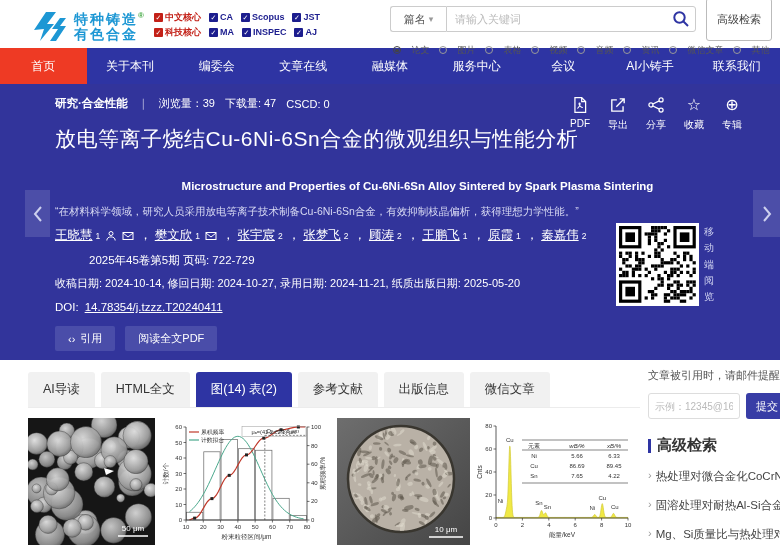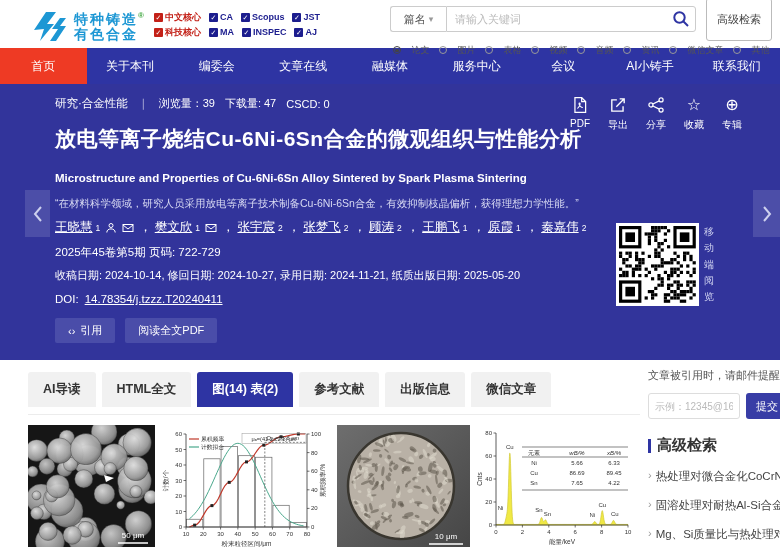--- a/index.html
+++ b/index.html
@@ -34,52 +34,52 @@
   .scope.on .radio::after { content:""; position:absolute; left:1.5px; top:1.5px; width:3.5px; height:3.5px; border-radius:50%; background:#444; }
 
   
   .nav { height:36px; background:#2e34a3; display:flex; }
   .nav-item { flex:1; display:flex; align-items:center; justify-content:center; color:#fff; font-size:12px; cursor:pointer; white-space:nowrap; }
   .nav-item.active { background:#ee3a24; }
 
   
   .banner { position:relative; height:276px; background:#32349b; color:#fff; padding:12px 0 0 55px; }
   .meta-row { display:flex; align-items:center; gap:10px; font-size:11px; }
-  .meta-cat { font-weight:normal; font-size:11.5px; }
+  .meta-cat { font-weight:bold; font-size:11.5px; }
   .meta-sep { opacity:.7; }
   .actions { position:absolute; right:38px; top:12px; display:flex; gap:18px; }
   .action { display:flex; flex-direction:column; align-items:center; gap:4px; cursor:pointer; }
   .action .ic { width:18px; height:18px; display:flex; align-items:center; justify-content:center; font-size:16px; line-height:18px; }
   .action .lb { font-size:10px; }
-  .art-title { margin-top:14px; font-size:21px; font-weight:bold; letter-spacing:.5px; }
-  .art-title-en { margin-top:19px; font-size:11.5px; font-weight:bold; }
+  .art-title { margin-top:14px; font-size:21px; font-weight:normal; letter-spacing:.5px; }
+  .art-title-en { margin-top:27px; font-size:11.5px; font-weight:bold;text-align:center; }
   .art-summary { margin-top:13px; font-size:10.5px; color:#d8daf3; max-width:565px; }
   .authors { margin-top:8px; display:flex; flex-wrap:wrap; align-items:center; font-size:12.5px; max-width:570px; }
   .author { display:flex; align-items:center; gap:2px; }
   .author:not(:last-child)::after { content:"，"; margin:0 3px; }
   .author .nm { text-decoration:underline; cursor:pointer; }
   .author sup { font-size:8.5px; margin-left:1px; }
   .author .aicon { width:12px; height:12px; margin-left:3px; }
-  .issue-line { margin-top:9px; font-size:11.5px; }
+  .issue-line { margin-top:9px; font-size:11.5px;margin-left:34px; }
   .dates-line { margin-top:8px; font-size:11px; }
   .doi-line { margin-top:10px; font-size:11.5px; display:flex; gap:6px; }
   .doi-link { text-decoration:underline; cursor:pointer; }
   .btn-row { margin-top:13px; display:flex; gap:10px; }
   .bbtn { background:#4a4da9; color:#fff; font-size:11px; padding:5px 13px; border-radius:2px; cursor:pointer; display:flex; align-items:center; gap:5px; }
   .carousel-arrow { position:absolute; width:25px; height:47px; background:rgba(255,255,255,.13); top:106px; display:flex; align-items:center; justify-content:center; cursor:pointer; }
   .carousel-arrow.left { left:25px; }
   .carousel-arrow.right { right:0; width:27px; }
   .qr-block { position:absolute; right:66px; top:139px; display:flex; gap:5px; }
   .qr-box { width:83px; height:83px; background:#fff; padding:3px; }
   .qr-caption { display:flex; flex-direction:column; justify-content:space-between; padding:2px 0; font-size:10px; color:#cfd2f0; }
 
   
   .main-row { display:flex; height:187px; }
   .main-col { width:642px; padding:12px 0 0 28px; }
-  .tab-strip { display:flex; gap:6px; border-bottom:1px solid #ececec; padding-bottom:7px;font-weight:bold; }
+  .tab-strip { display:flex; gap:6px; border-bottom:1px solid #ececec; padding-bottom:0; }
   .tab { background:#f1f1f1; color:#333; font-size:12.5px; padding:9px 15px; border-radius:3px 3px 0 0; cursor:pointer; white-space:nowrap; }
   .tab.active { background:#2e34a3; color:#fff; }
   .figs { display:flex; gap:6px; margin-top:10px; }
   .figs svg { background:#fff; cursor:pointer; }
 
   
   .sidebar { flex:1; padding:8px 10px 0 8px; }
   .cite-alert { font-size:11px; color:#555; white-space:nowrap; overflow:hidden; }
   .email-row { margin-top:10px; display:flex; gap:6px; }
   .email-input { width:92px; height:26px; border:1px solid #ddd; border-radius:3px; padding:0 6px; font-size:10px; color:#333; outline:none; }

